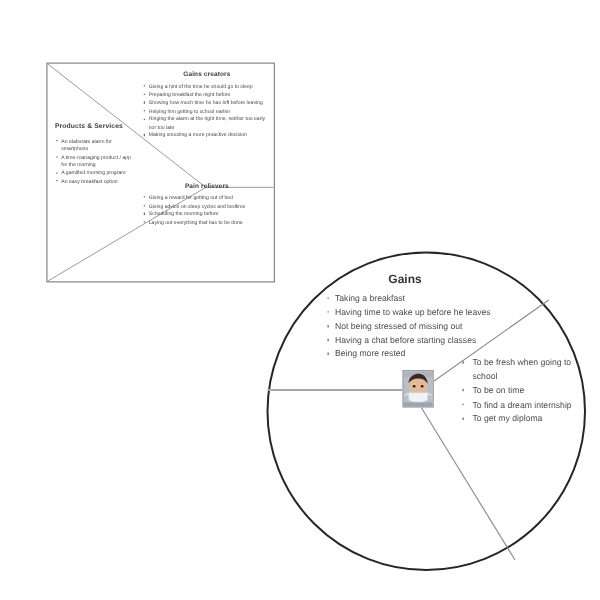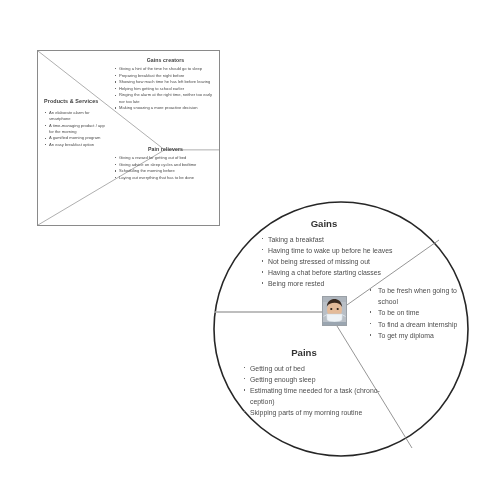--- a/index.html
+++ b/index.html
@@ -255,29 +255,20 @@
 
     <div class="cp-block" id="cp-goals">
       <ul class="cp-list">
         <li>To be fresh when going to school</li>
         <li>To be on time</li>
         <li>To find a dream internship</li>
         <li>To get my diploma</li>
       </ul>
     </div>
 
-    <div class="cp-block" id="cp-pains">
-      <div class="cp-title">Pains</div>
-      <ul class="cp-list">
-        <li>Getting out of bed</li>
-        <li>Getting enough sleep</li>
-        <li>Estimating time needed for a task (chrono-ception)</li>
-        <li>Skipping parts of my morning routine</li>
-      </ul>
-    </div>
 
     <div id="persona-avatar">
       <svg width="23" height="28" viewBox="0 0 23 28">
         <rect x="0" y="0" width="23" height="28" fill="#b9bfc6"></rect>
         <rect x="0" y="0" width="23" height="5" fill="#aeb5bd"></rect>
         <ellipse cx="11.5" cy="13" rx="7.5" ry="9" fill="#e3bb9a"></ellipse>
         <path d="M3.8 9.5 C4.2 3.6 9 2 11.6 2 C14.6 2 18.7 3.8 19.2 10 C17.5 7.2 15 5.8 11.5 5.8 C8.2 5.8 5.4 7.1 3.8 9.5 Z" fill="#3a2a20"></path>
         <ellipse cx="8.3" cy="12" rx="1.1" ry="1.0" fill="#2b2018"></ellipse>
         <ellipse cx="14.7" cy="12" rx="1.1" ry="1.0" fill="#2b2018"></ellipse>
         <path d="M3.5 17 L19.5 17 L19 23 C17 25.5 6 25.5 4 23 Z" fill="#eef3f7" stroke="#c3ccd4" stroke-width="0.5"></path>

